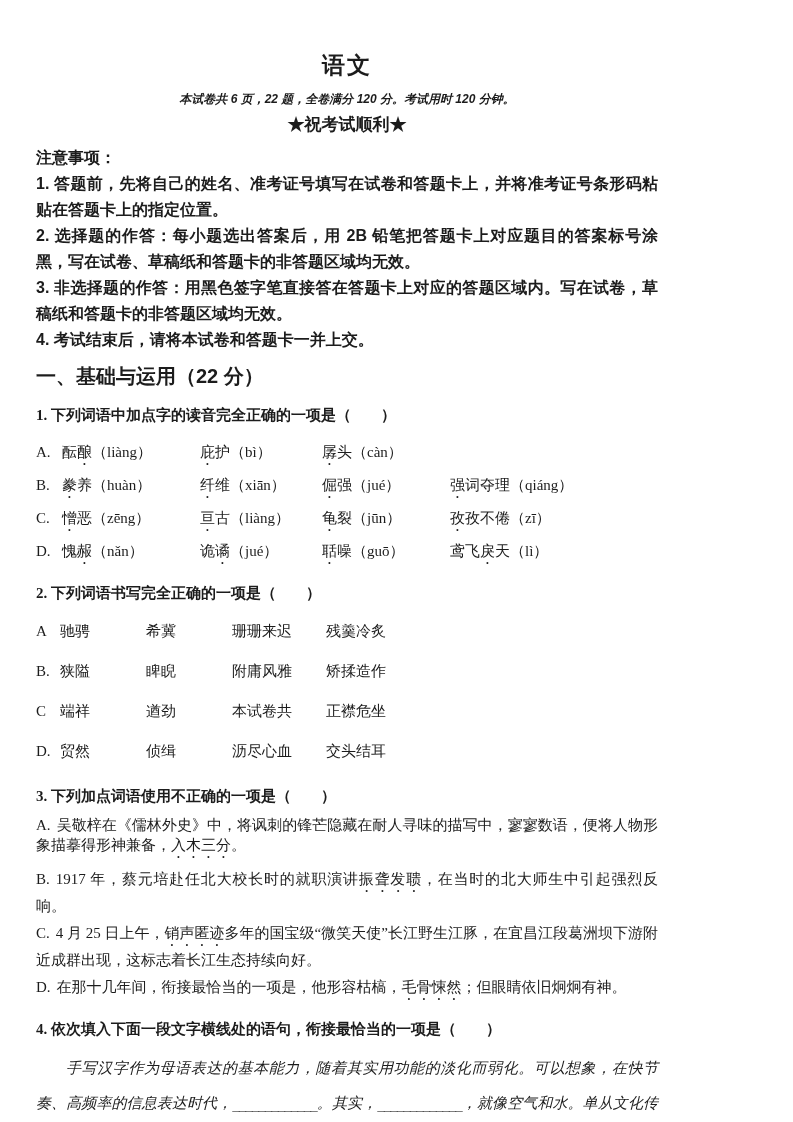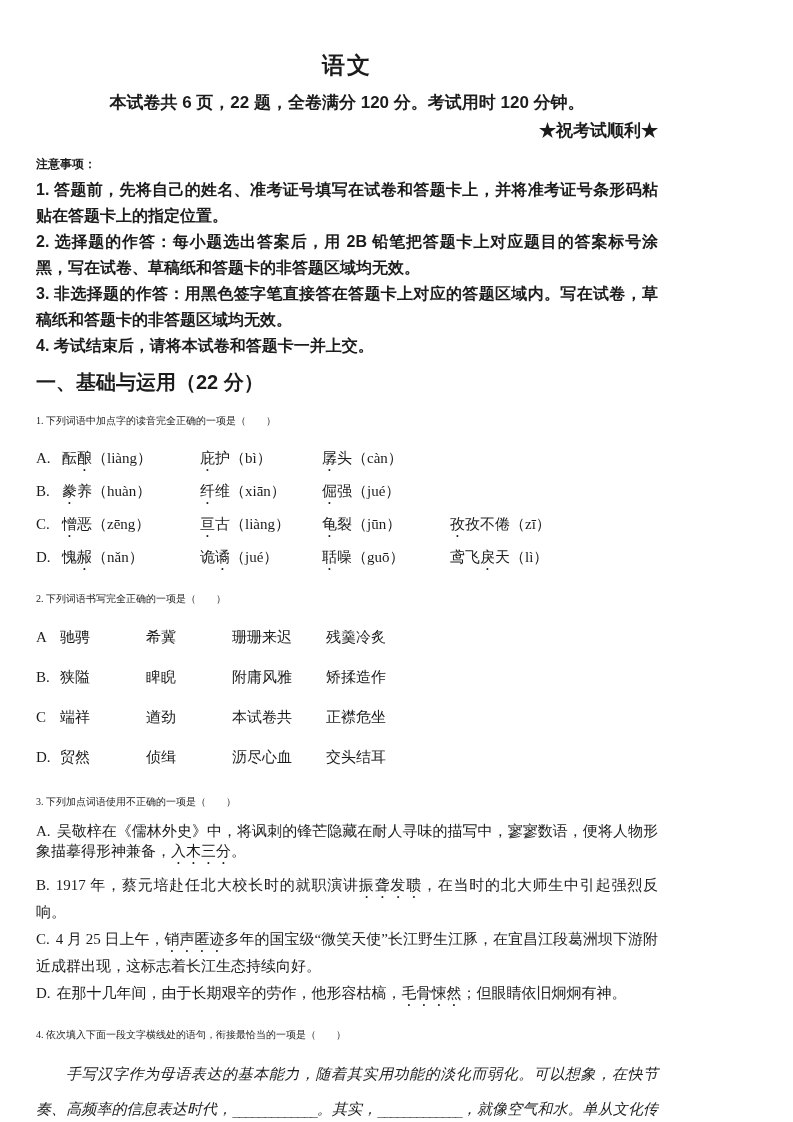--- a/index.html
+++ b/index.html
@@ -9,26 +9,26 @@
     box-sizing:border-box;
     padding:50px 36px 14px;
     background:#ffffff;
     color:#1c1c1c;
     display:flex;flex-direction:column;
     overflow:hidden;
     font-family:"Liberation Serif", serif;
   }
   .hei{font-family:"Liberation Sans", sans-serif;font-weight:bold;}
   .title{text-align:center;font-size:23px;margin:0 0 10px;letter-spacing:2px;}
-  .subtitle{text-align:center;font-size:17px;margin:0 0 5px;}
-  .wish{text-align:right;font-size:17px;margin:0 0 9px;}
-  .notice-head{font-size:12px;margin:0;line-height:26px;}
+  .subtitle{text-align:center;font-size:12px;margin:0 0 5px;font-style:italic;}
+  .wish{text-align:center;font-size:17px;margin:0 0 9px;}
+  .notice-head{font-size:16px;margin:0;line-height:26px;}
   .notice-item{margin:0;font-size:16px;line-height:26px;text-align:justify;}
   .sec-head{font-size:20px;margin:9px 0 0;line-height:28px;}
-  .q-stem{font-size:10px;margin:13px 0 0;line-height:24px;}
+  .q-stem{font-size:15px;margin:13px 0 0;line-height:24px;font-weight:bold;}
   .q1-table{margin-top:9px;}
   .q1-row{display:grid;grid-template-columns:26px 138px 122px 128px auto;line-height:33px;font-size:15px;}
   .q2-table{margin-top:6px;}
   .q2-row{display:grid;grid-template-columns:24px 86px 86px 94px auto;line-height:40px;font-size:15px;}
   .opt-label{font-size:15px;}
   .q3-option{margin:7px 0 0;font-size:15px;line-height:20px;text-align:justify;}
   .q3-option .opt-label{margin-right:6px;}
   
   .jd{
     -webkit-text-emphasis:filled dot;
@@ -68,20 +68,21 @@
       <span class="opt-label">A.</span>
       <span><span>酝</span><span class="jd">酿</span><span></span><span>（liàng）</span></span>
       <span><span></span><span class="jd">庇</span><span>护</span><span>（bì）</span></span>
       <span><span></span><span class="jd">孱</span><span>头</span><span>（càn）</span></span>
     </div>
     <div class="q1-row">
       <span class="opt-label">B.</span>
       <span><span></span><span class="jd">豢</span><span>养</span><span>（huàn）</span></span>
       <span><span></span><span class="jd">纤</span><span>维</span><span>（xiān）</span></span>
       <span><span></span><span class="jd">倔</span><span>强</span><span>（jué）</span></span>
+      <span><span></span><span class="jd">强</span><span>词夺理</span><span>（qiáng）</span></span>
     </div>
     <div class="q1-row">
       <span class="opt-label">C.</span>
       <span><span></span><span class="jd">憎</span><span>恶</span><span>（zēng）</span></span>
       <span><span></span><span class="jd">亘</span><span>古</span><span>（liàng）</span></span>
       <span><span></span><span class="jd">龟</span><span>裂</span><span>（jūn）</span></span>
       <span><span></span><span class="jd">孜</span><span>孜不倦</span><span>（zī）</span></span>
     </div>
     <div class="q1-row">
       <span class="opt-label">D.</span>
@@ -121,18 +122,18 @@
       <span>侦缉</span>
       <span>沥尽心血</span>
       <span>交头结耳</span>
     </div>
   </div>
 
   <p class="q-stem">3. 下列加点词语使用不正确的一项是（　　）</p>
   <p class="q3-option"><span class="opt-label">A.</span><span>吴敬梓在《儒林外史》中，将讽刺的锋芒隐藏在耐人寻味的描写中，寥寥数语，便将人物形象描摹得形神兼备，</span><span class="jd">入木三分</span><span>。</span></p>
   <p class="q3-option"><span class="opt-label">B.</span><span>1917 年，蔡元培赴任北大校长时的就职演讲</span><span class="jd">振聋发聩</span><span>，在当时的北大师生中引起强烈反响。</span></p>
   <p class="q3-option"><span class="opt-label">C.</span><span>4 月 25 日上午，</span><span class="jd">销声匿迹</span><span>多年的国宝级“微笑天使”长江野生江豚，在宜昌江段葛洲坝下游附近成群出现，这标志着长江生态持续向好。</span></p>
-  <p class="q3-option"><span class="opt-label">D.</span><span>在那十几年间，由于长期艰辛的劳作，他形容枯槁，</span><span class="jd">毛骨悚然</span><span>；但眼睛依旧炯炯有神。</span></p>
+  <p class="q3-option"><span class="opt-label">D.</span><span>在那十几年间，衔接最恰当的一项是，他形容枯槁，</span><span class="jd">毛骨悚然</span><span>；但眼睛依旧炯炯有神。</span></p>
 
   <p class="q-stem">4. 依次填入下面一段文字横线处的语句，衔接最恰当的一项是（　　）</p>
   <p class="passage"><span>手写汉字作为母语表达的基本能力，随着其实用功能的淡化而弱化。可以想象，在快节奏、高频率的信息表达时代，</span><span class="blank">_____________</span><span>。其实，</span><span class="blank">_____________</span><span>，就像空气和水。单从文化传承的角度来说，</span></p>
 
 </div>
 
 </body></html>

